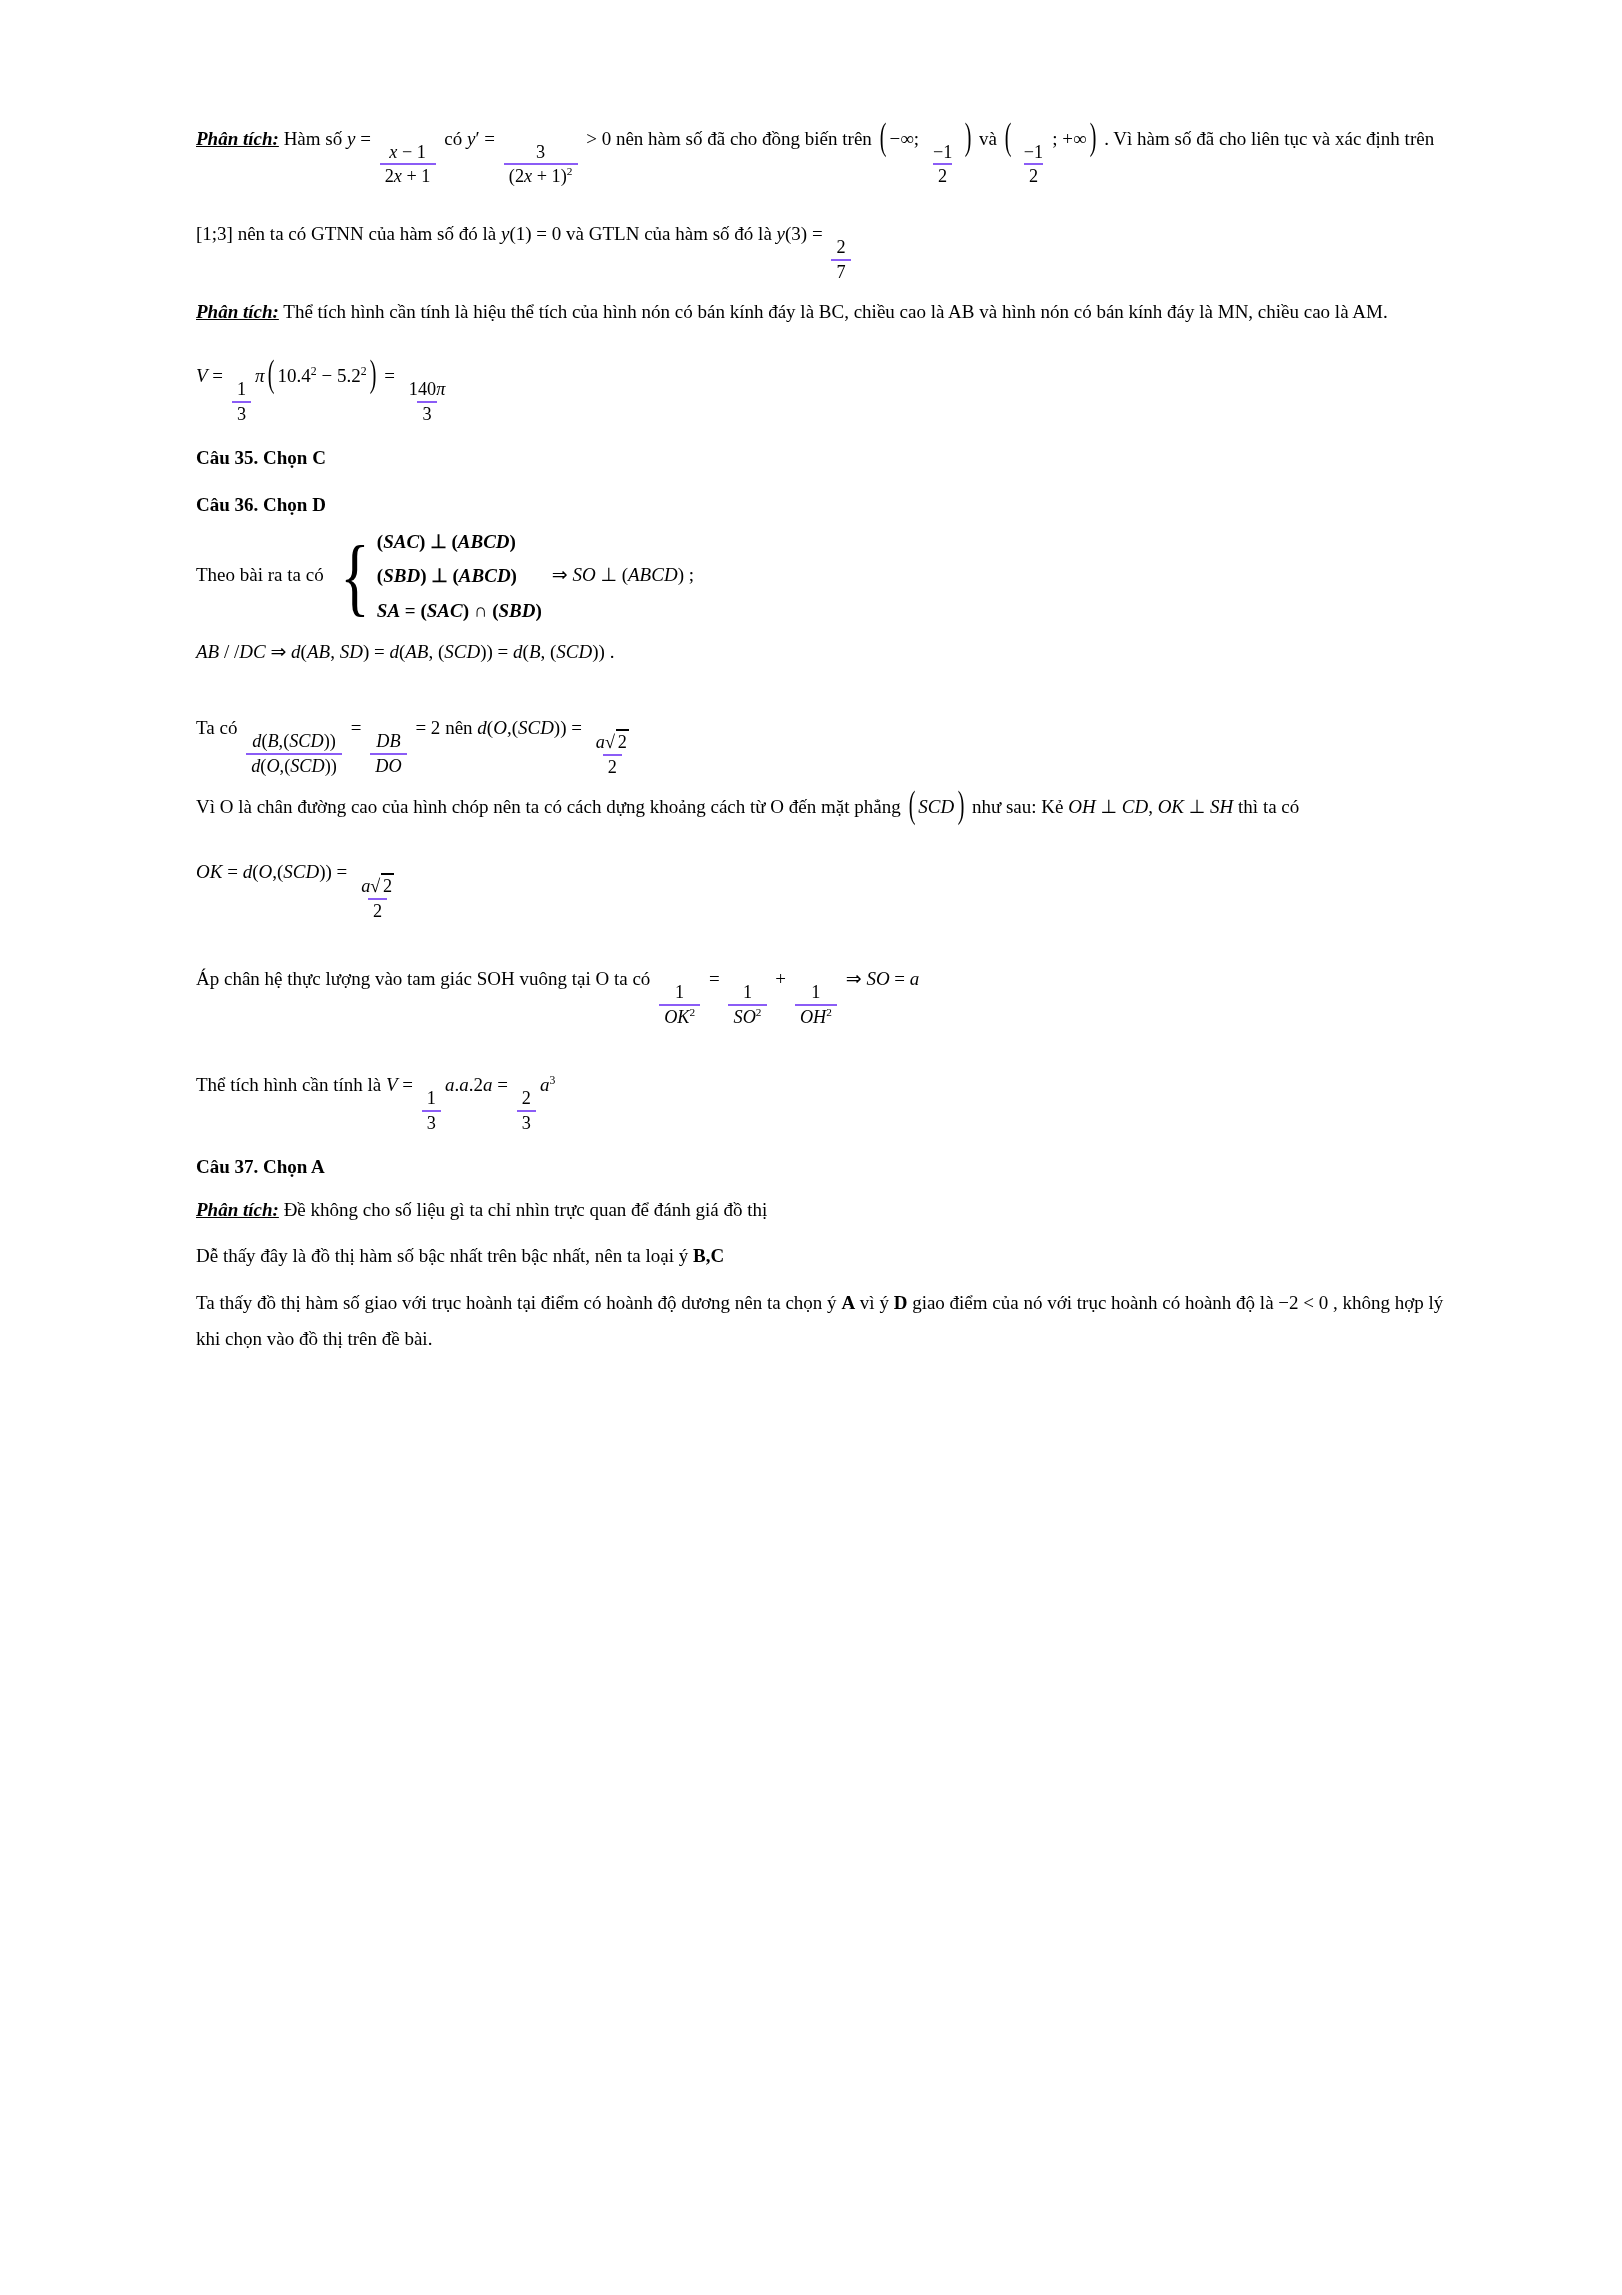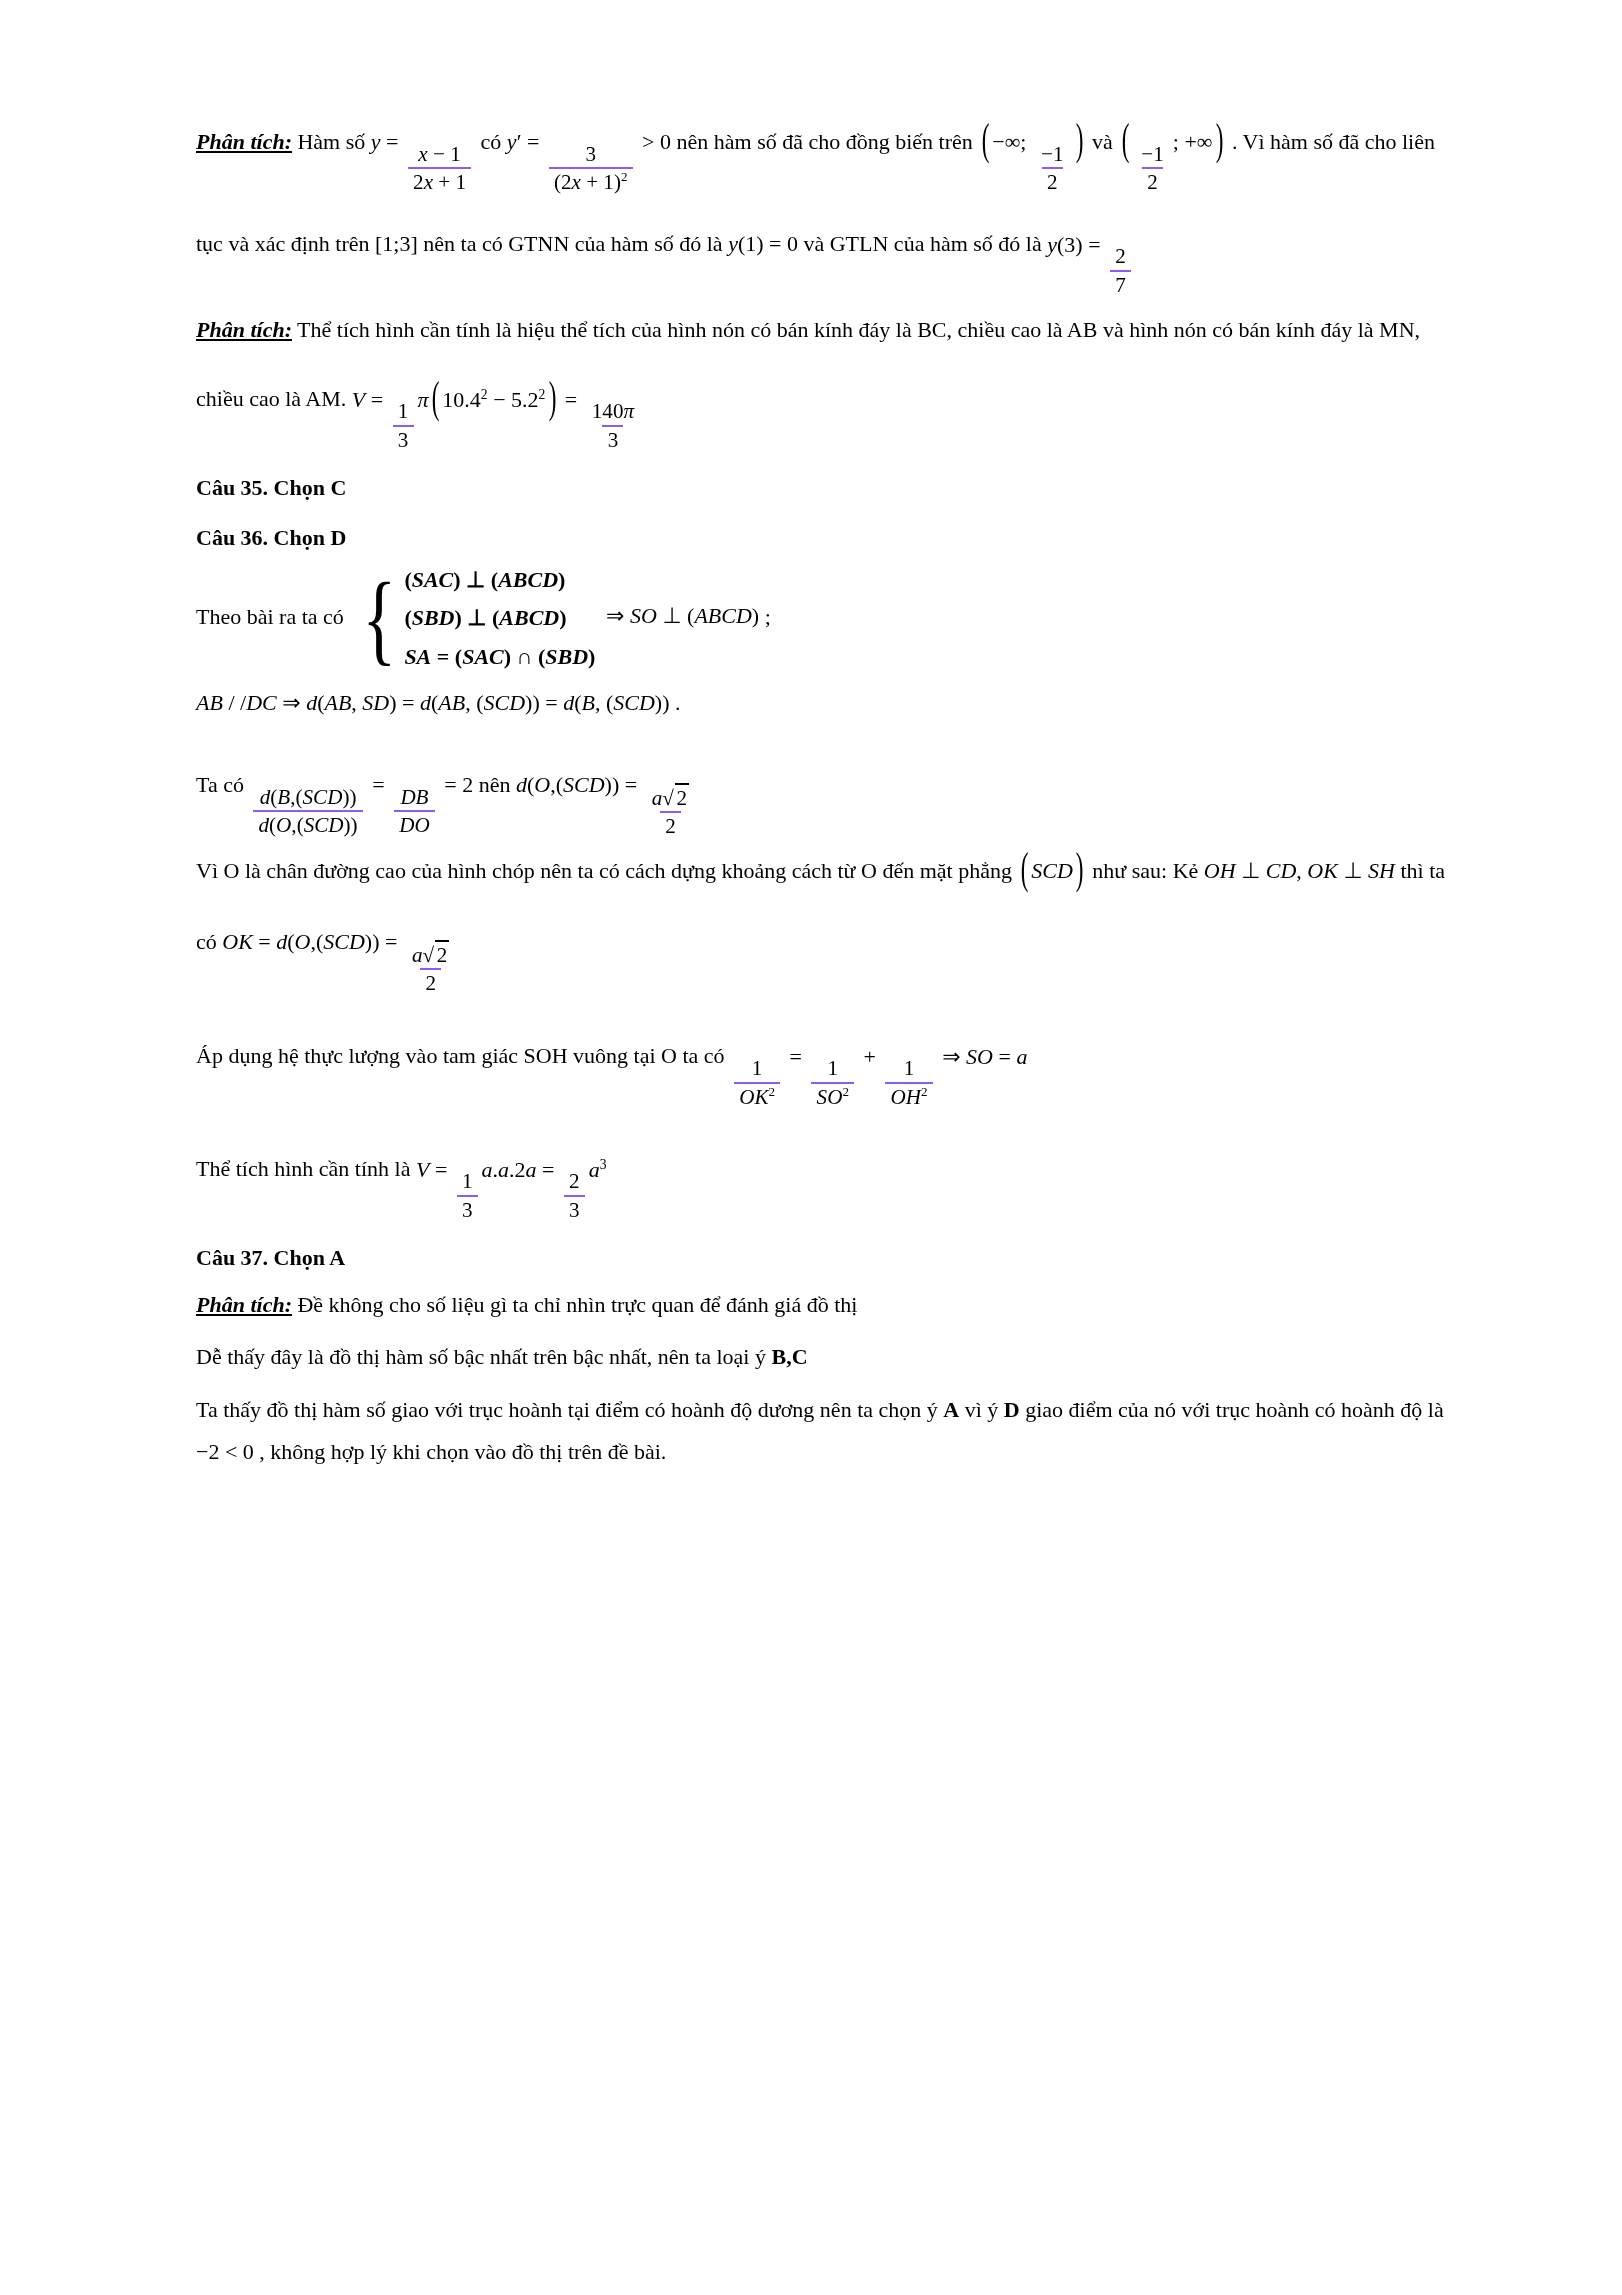--- a/index.html
+++ b/index.html
@@ -3,21 +3,21 @@
 <meta charset="utf-8">
 <style>
   html,body{margin:0;padding:0;background:#ffffff;}
   .page{
     width:1623px;
     height:2295px;
     box-sizing:border-box;
     background:#ffffff;
     padding:82px 177px 0 196px;
     font-family:"Liberation Serif", serif;
-    font-size:22px;
+    font-size:19px;
     color:#000;
     overflow:hidden;
   }
   .para{line-height:1.9;margin:10.5px 0;}
   .heading{font-weight:700;margin:19.6px 0 9.2px;line-height:1.4;}
   .label{font-weight:700;font-style:italic;text-decoration:underline;}
   .btxt{font-weight:700;}
   .math{white-space:nowrap;}
   .mi{font-style:italic;}
   .mr{font-style:normal;}
@@ -88,21 +88,21 @@
               </span></span>
             <span class="den"><span class="mr">2</span></span>
           </span></span></div>
       <div class="para"><span class="txt">Vì O là chân đường cao của hình chóp nên ta có cách dựng khoảng cách từ O đến mặt phẳng </span><span class="math"><span class="bigd">(</span><span class="mi">SCD</span><span class="bigd">)</span></span><span class="txt"> như sau: Kẻ </span><span class="math"><span class="mi">OH</span><span class="mr"> ⊥ </span><span class="mi">CD</span><span class="mr">, </span><span class="mi">OK</span><span class="mr"> ⊥ </span><span class="mi">SH</span></span><span class="txt"> thì ta có </span><span class="math"><span class="mi">OK</span><span class="mr"> = </span><span class="mi">d</span><span class="mr">(</span><span class="mi">O</span><span class="mr">,(</span><span class="mi">SCD</span><span class="mr">)) = </span><span class="frac">
             <span class="num"><span class="mi">a</span><span class="sqrt">
                 <span class="rsym">√</span>
                 <span class="arg"><span class="mr">2</span></span>
               </span></span>
             <span class="den"><span class="mr">2</span></span>
           </span></span></div>
-      <div class="para"><span class="txt">Áp dụng hệ thực lượng vào tam giác SOH vuông tại O ta có </span><span class="math"><span class="frac">
+      <div class="para"><span class="txt">Áp chân hệ thực lượng vào tam giác SOH vuông tại O ta có </span><span class="math"><span class="frac">
             <span class="num"><span class="mr">1</span></span>
             <span class="den"><span class="mi">OK</span><sup class="msup">2</sup></span>
           </span><span class="mr"> = </span><span class="frac">
             <span class="num"><span class="mr">1</span></span>
             <span class="den"><span class="mi">SO</span><sup class="msup">2</sup></span>
           </span><span class="mr"> + </span><span class="frac">
             <span class="num"><span class="mr">1</span></span>
             <span class="den"><span class="mi">OH</span><sup class="msup">2</sup></span>
           </span><span class="mr"> ⇒ </span><span class="mi">SO</span><span class="mr"> = </span><span class="mi">a</span></span></div>
       <div class="para"><span class="txt">Thể tích hình cần tính là </span><span class="math"><span class="mi">V</span><span class="mr"> = </span><span class="frac">

